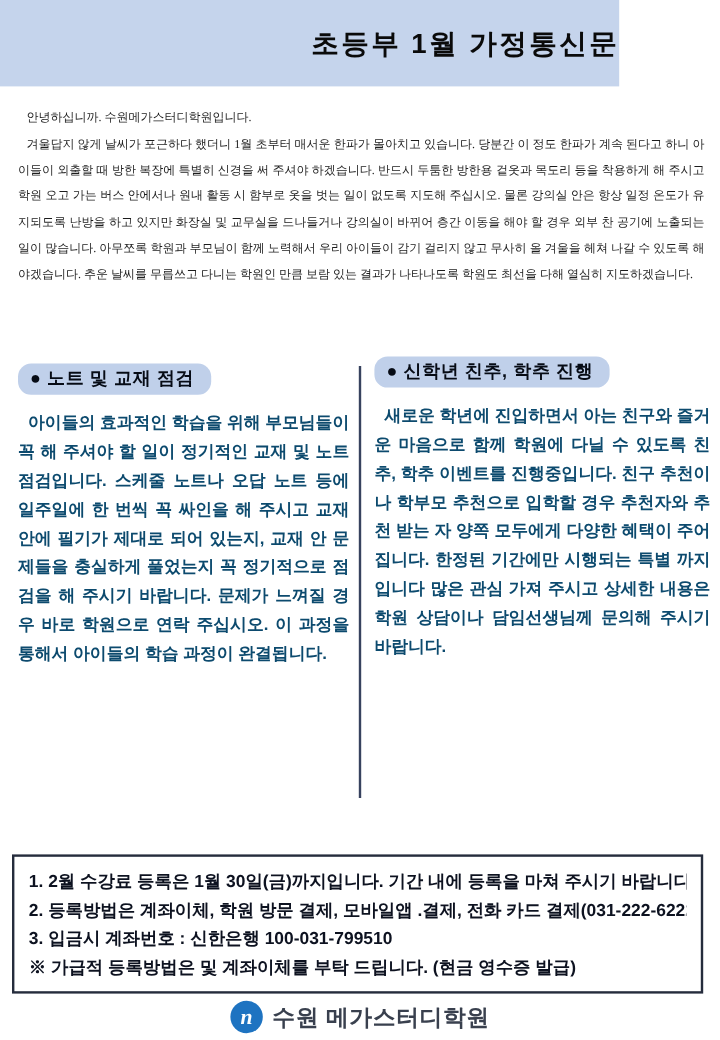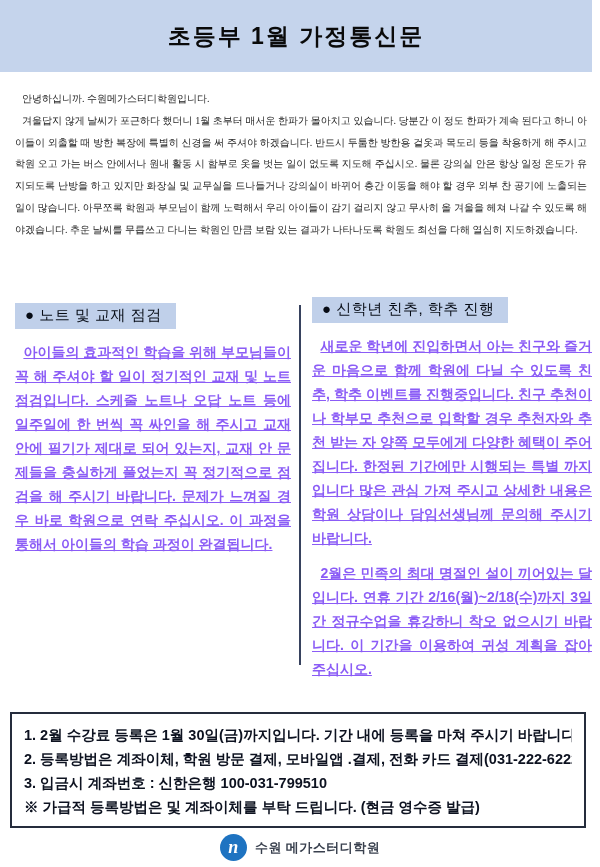--- a/index.html
+++ b/index.html
@@ -5,23 +5,23 @@
   html,body{margin:0;padding:0;background:#ffffff;}
   .page{
     position:relative;
     width:600px;height:867px;
     background:#ffffff;
     overflow:hidden;
     font-family:"Liberation Sans", sans-serif;
   }
   
   .header-band{
-    position:absolute;top:0;left:0;width:592px;height:72px;
+    position:absolute;top:0;left:0;width:516px;height:72px;
     background:#c5d4ec;
-    display:flex;align-items:center;justify-content:center;
+    display:flex;align-items:center;justify-content:flex-end;
   }
   .header-title{
     font-size:23px;font-weight:bold;color:#0a0a0a;
     letter-spacing:2px;
     font-family:"Liberation Sans", sans-serif;
   }
   
   .intro{
     position:absolute;top:88px;left:15px;right:13px;
     font-family:"Liberation Serif", serif;
@@ -37,27 +37,28 @@
     position:absolute;top:297px;left:312px;width:280px;
   }
   .v-divider{
     position:absolute;top:305px;left:299px;width:2px;height:360px;
     background:#37425e;
   }
   .section-chip{
     display:inline-block;
     background:#c0d0ea;
     padding:3px 14px 4px 10px;
-    font-weight:normal;font-size:15px;color:#060b15;
+    font-weight:bold;font-size:15px;color:#060b15;
     letter-spacing:0.5px;
+    border-radius:11px;
   }
   .section-body{
     margin:11px 0 0 0;
     font-weight:bold;font-size:14px;line-height:24px;
-    color:#8b5cf6;text-align:justify;text-indent:0.6em;text-decoration:underline;
+    color:#0c4a6e;text-align:justify;text-indent:0.6em;
   }
   .chip-holiday{margin-top:30px;}
   
   .notice-box{
     position:absolute;left:10px;top:712px;width:576px;height:116px;
     border:2px solid #252c3c;
     box-sizing:border-box;
     padding:9px 12px;
   }
   .notice-line{
@@ -71,23 +72,22 @@
   }
   .logo-circle{
     width:27px;height:27px;border-radius:50%;
     background:#1e73c1;
     display:flex;align-items:center;justify-content:center;
     color:#ffffff;font-family:"Liberation Serif", serif;
     font-style:italic;font-weight:bold;font-size:18px;line-height:1;
     padding-bottom:2px;box-sizing:border-box;
   }
   .footer-name{
-    font-weight:bold;font-size:13px;color:#39404e;
+    font-weight:bold;font-size:19px;color:#39404e;
     letter-spacing:0.5px;
-    font-family:Liberation Serif, serif;
   }
 </style>
 </head>
 <body>
 
 <div class="page">
 
   <div class="header-band">
     <div class="header-title">초등부 1월 가정통신문</div>
   </div>
@@ -103,21 +103,20 @@
     <span class="section-chip">● 노트 및 교재 점검</span>
     <p class="section-body">아이들의 효과적인 학습을 위해 부모님들이 꼭 해 주셔야 할 일이 정기적인 교재 및 노트 점검입니다. 스케줄 노트나 오답 노트 등에 일주일에 한 번씩 꼭 싸인을 해 주시고 교재 안에 필기가 제대로 되어 있는지, 교재 안 문제들을 충실하게 풀었는지 꼭 정기적으로 점검을 해 주시기 바랍니다. 문제가 느껴질 경우 바로 학원으로 연락 주십시오. 이 과정을 통해서 아이들의 학습 과정이 완결됩니다.</p>
   </div>
 
   <div class="col-right">
     <div>
       <span class="section-chip">● 신학년 친추, 학추 진행</span>
       <p class="section-body">새로운 학년에 진입하면서 아는 친구와 즐거운 마음으로 함께 학원에 다닐 수 있도록 친추, 학추 이벤트를 진행중입니다. 친구 추천이나 학부모 추천으로 입학할 경우 추천자와 추천 받는 자 양쪽 모두에게 다양한 혜택이 주어집니다. 한정된 기간에만 시행되는 특별 까지입니다 많은 관심 가져 주시고 상세한 내용은 학원 상담이나 담임선생님께 문의해 주시기 바랍니다.</p>
     </div>
     <div>
-      <p class="section-body">2월은 민족의 최대 명절인 설이 끼어있는 달입니다. 연휴 기간 2/16(월)~2/18(수)까지 3일간 정규수업을 휴강하니 착오 없으시기 바랍니다. 이 기간을 이용하여 귀성 계획을 잡아 주십시오.</p>
     </div>
   </div>
 
   <div class="notice-box">
     <div class="notice-line">1. 2월 수강료 등록은 1월 30일(금)까지입니다. 기간 내에 등록을 마쳐 주시기 바랍니다.</div>
     <div class="notice-line">2. 등록방법은 계좌이체, 학원 방문 결제, 모바일앱 .결제, 전화 카드 결제(031-222-6222)가 있습니다.</div>
     <div class="notice-line">3. 입금시 계좌번호 : 신한은행 100-031-799510</div>
     <div class="notice-line">※ 가급적 등록방법은 및 계좌이체를 부탁 드립니다. (현금 영수증 발급)</div>
   </div>
 

